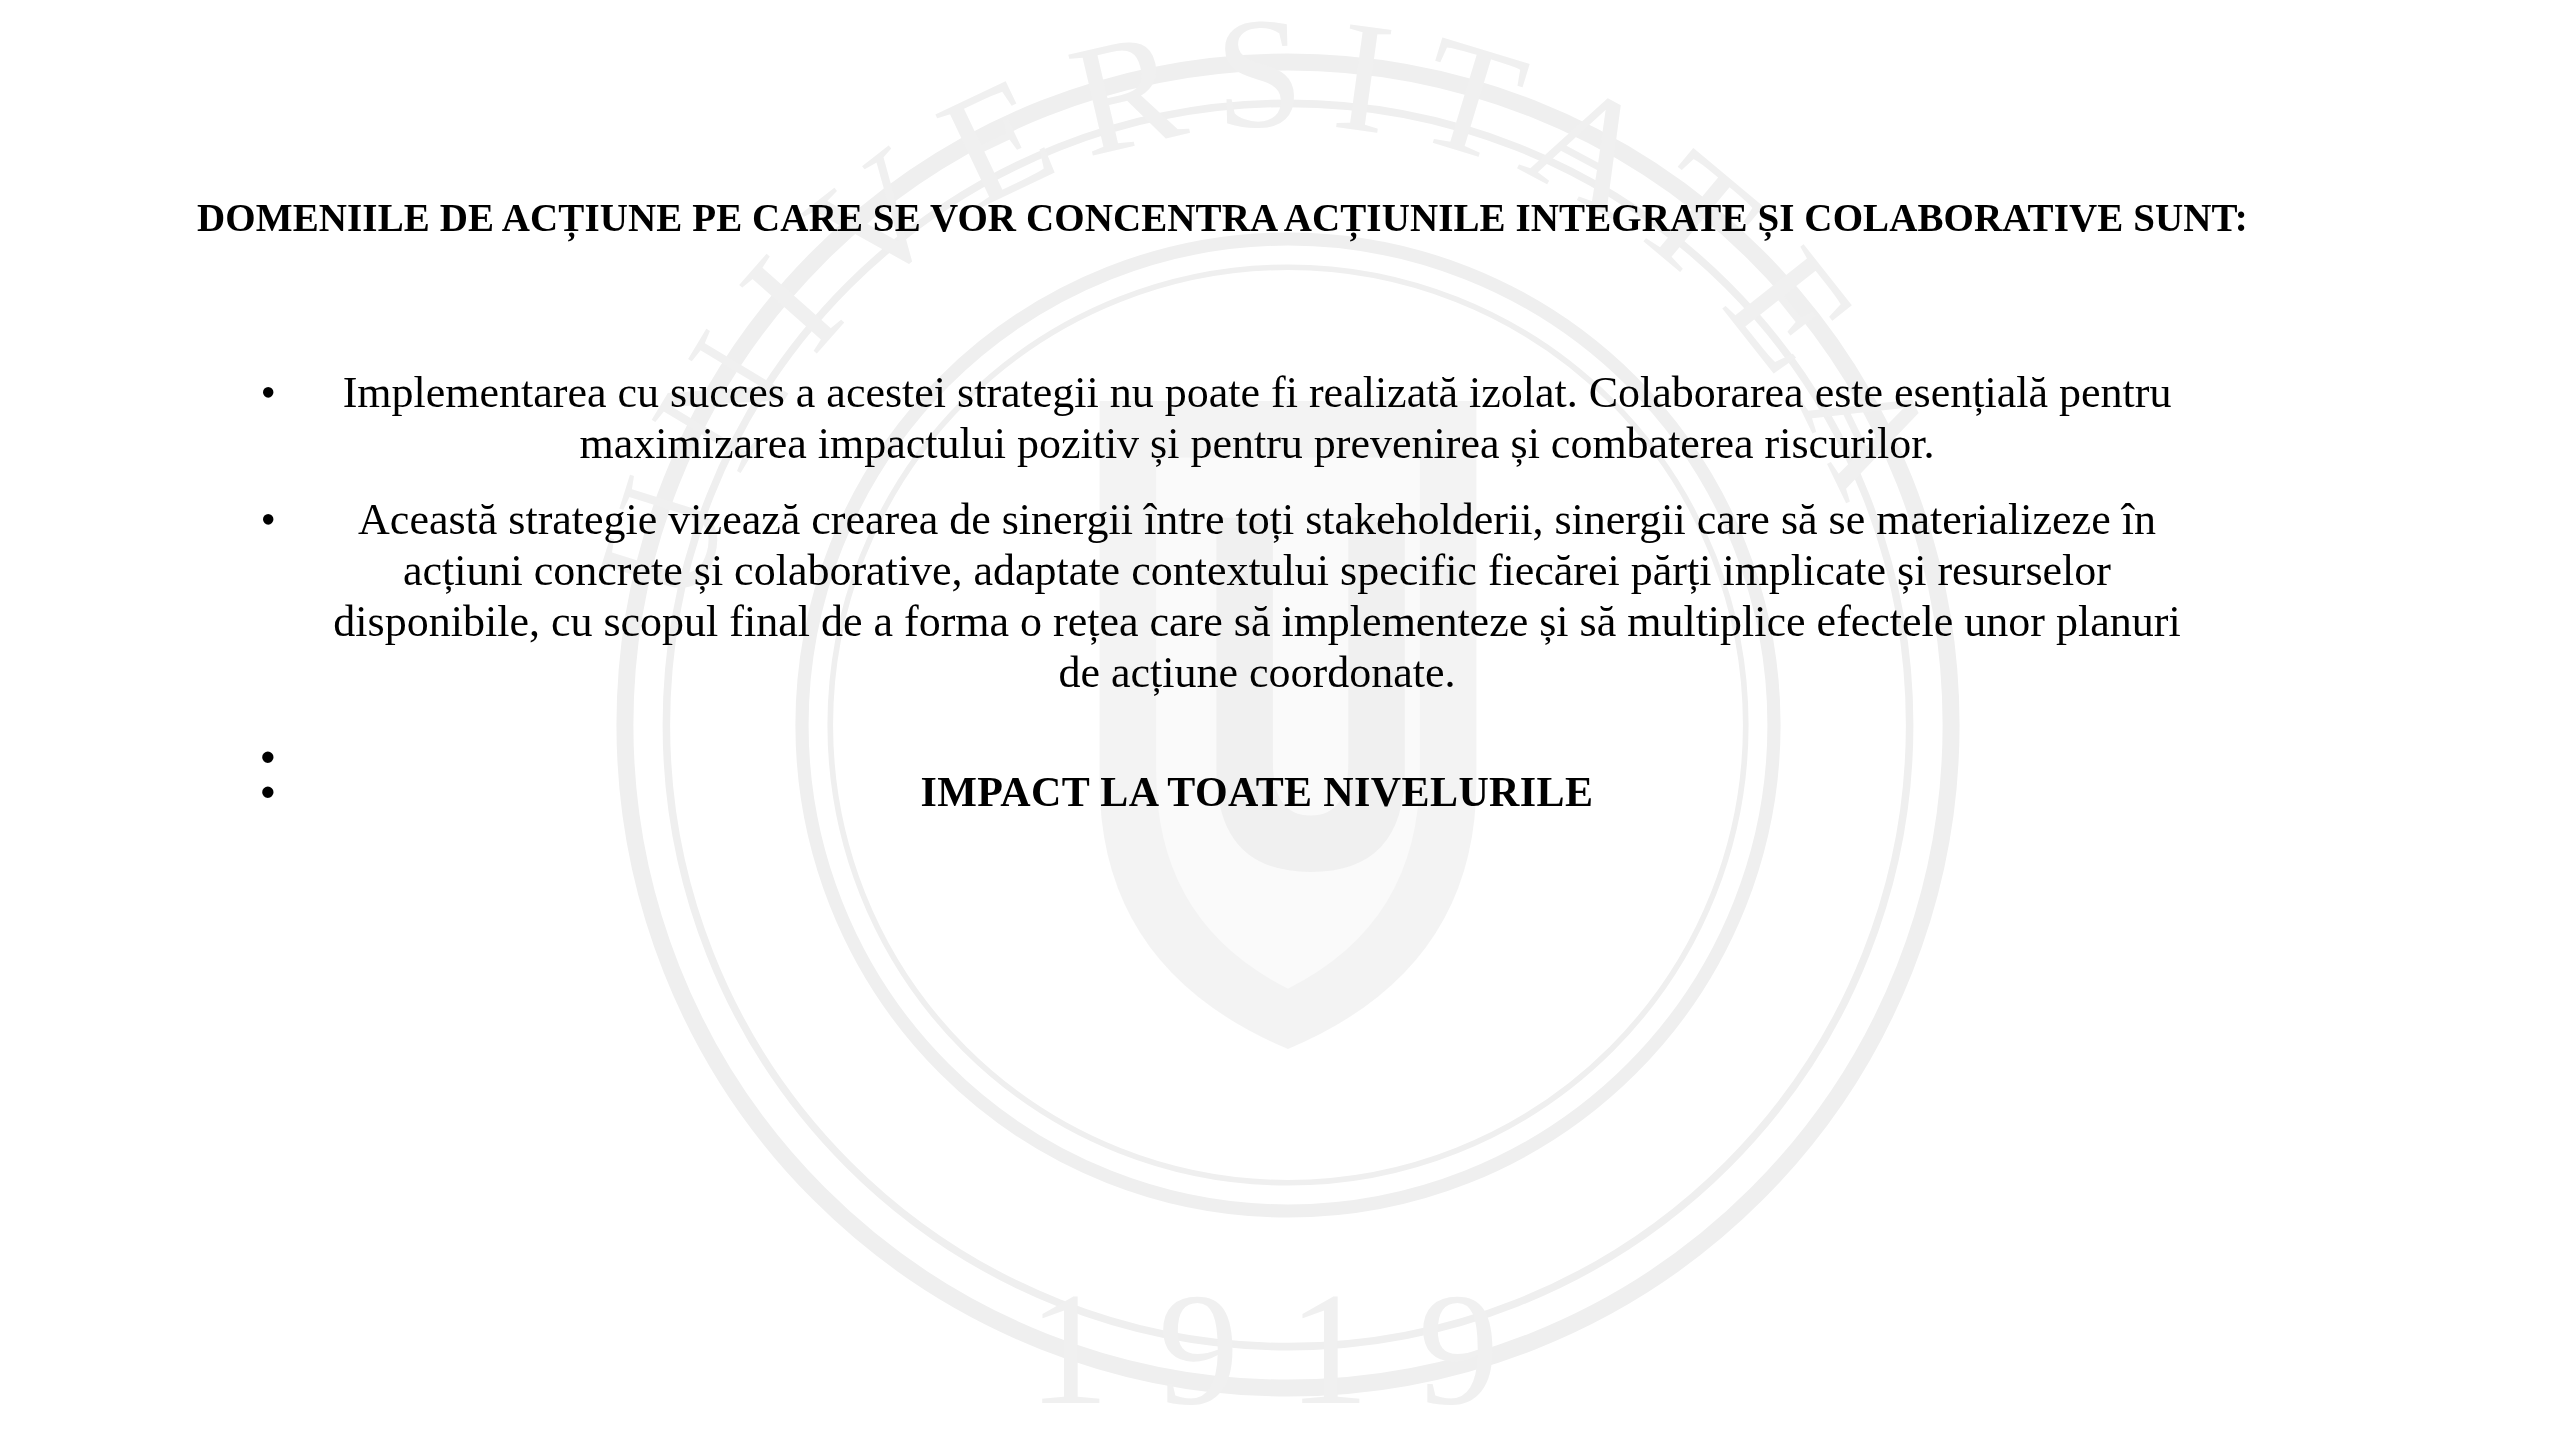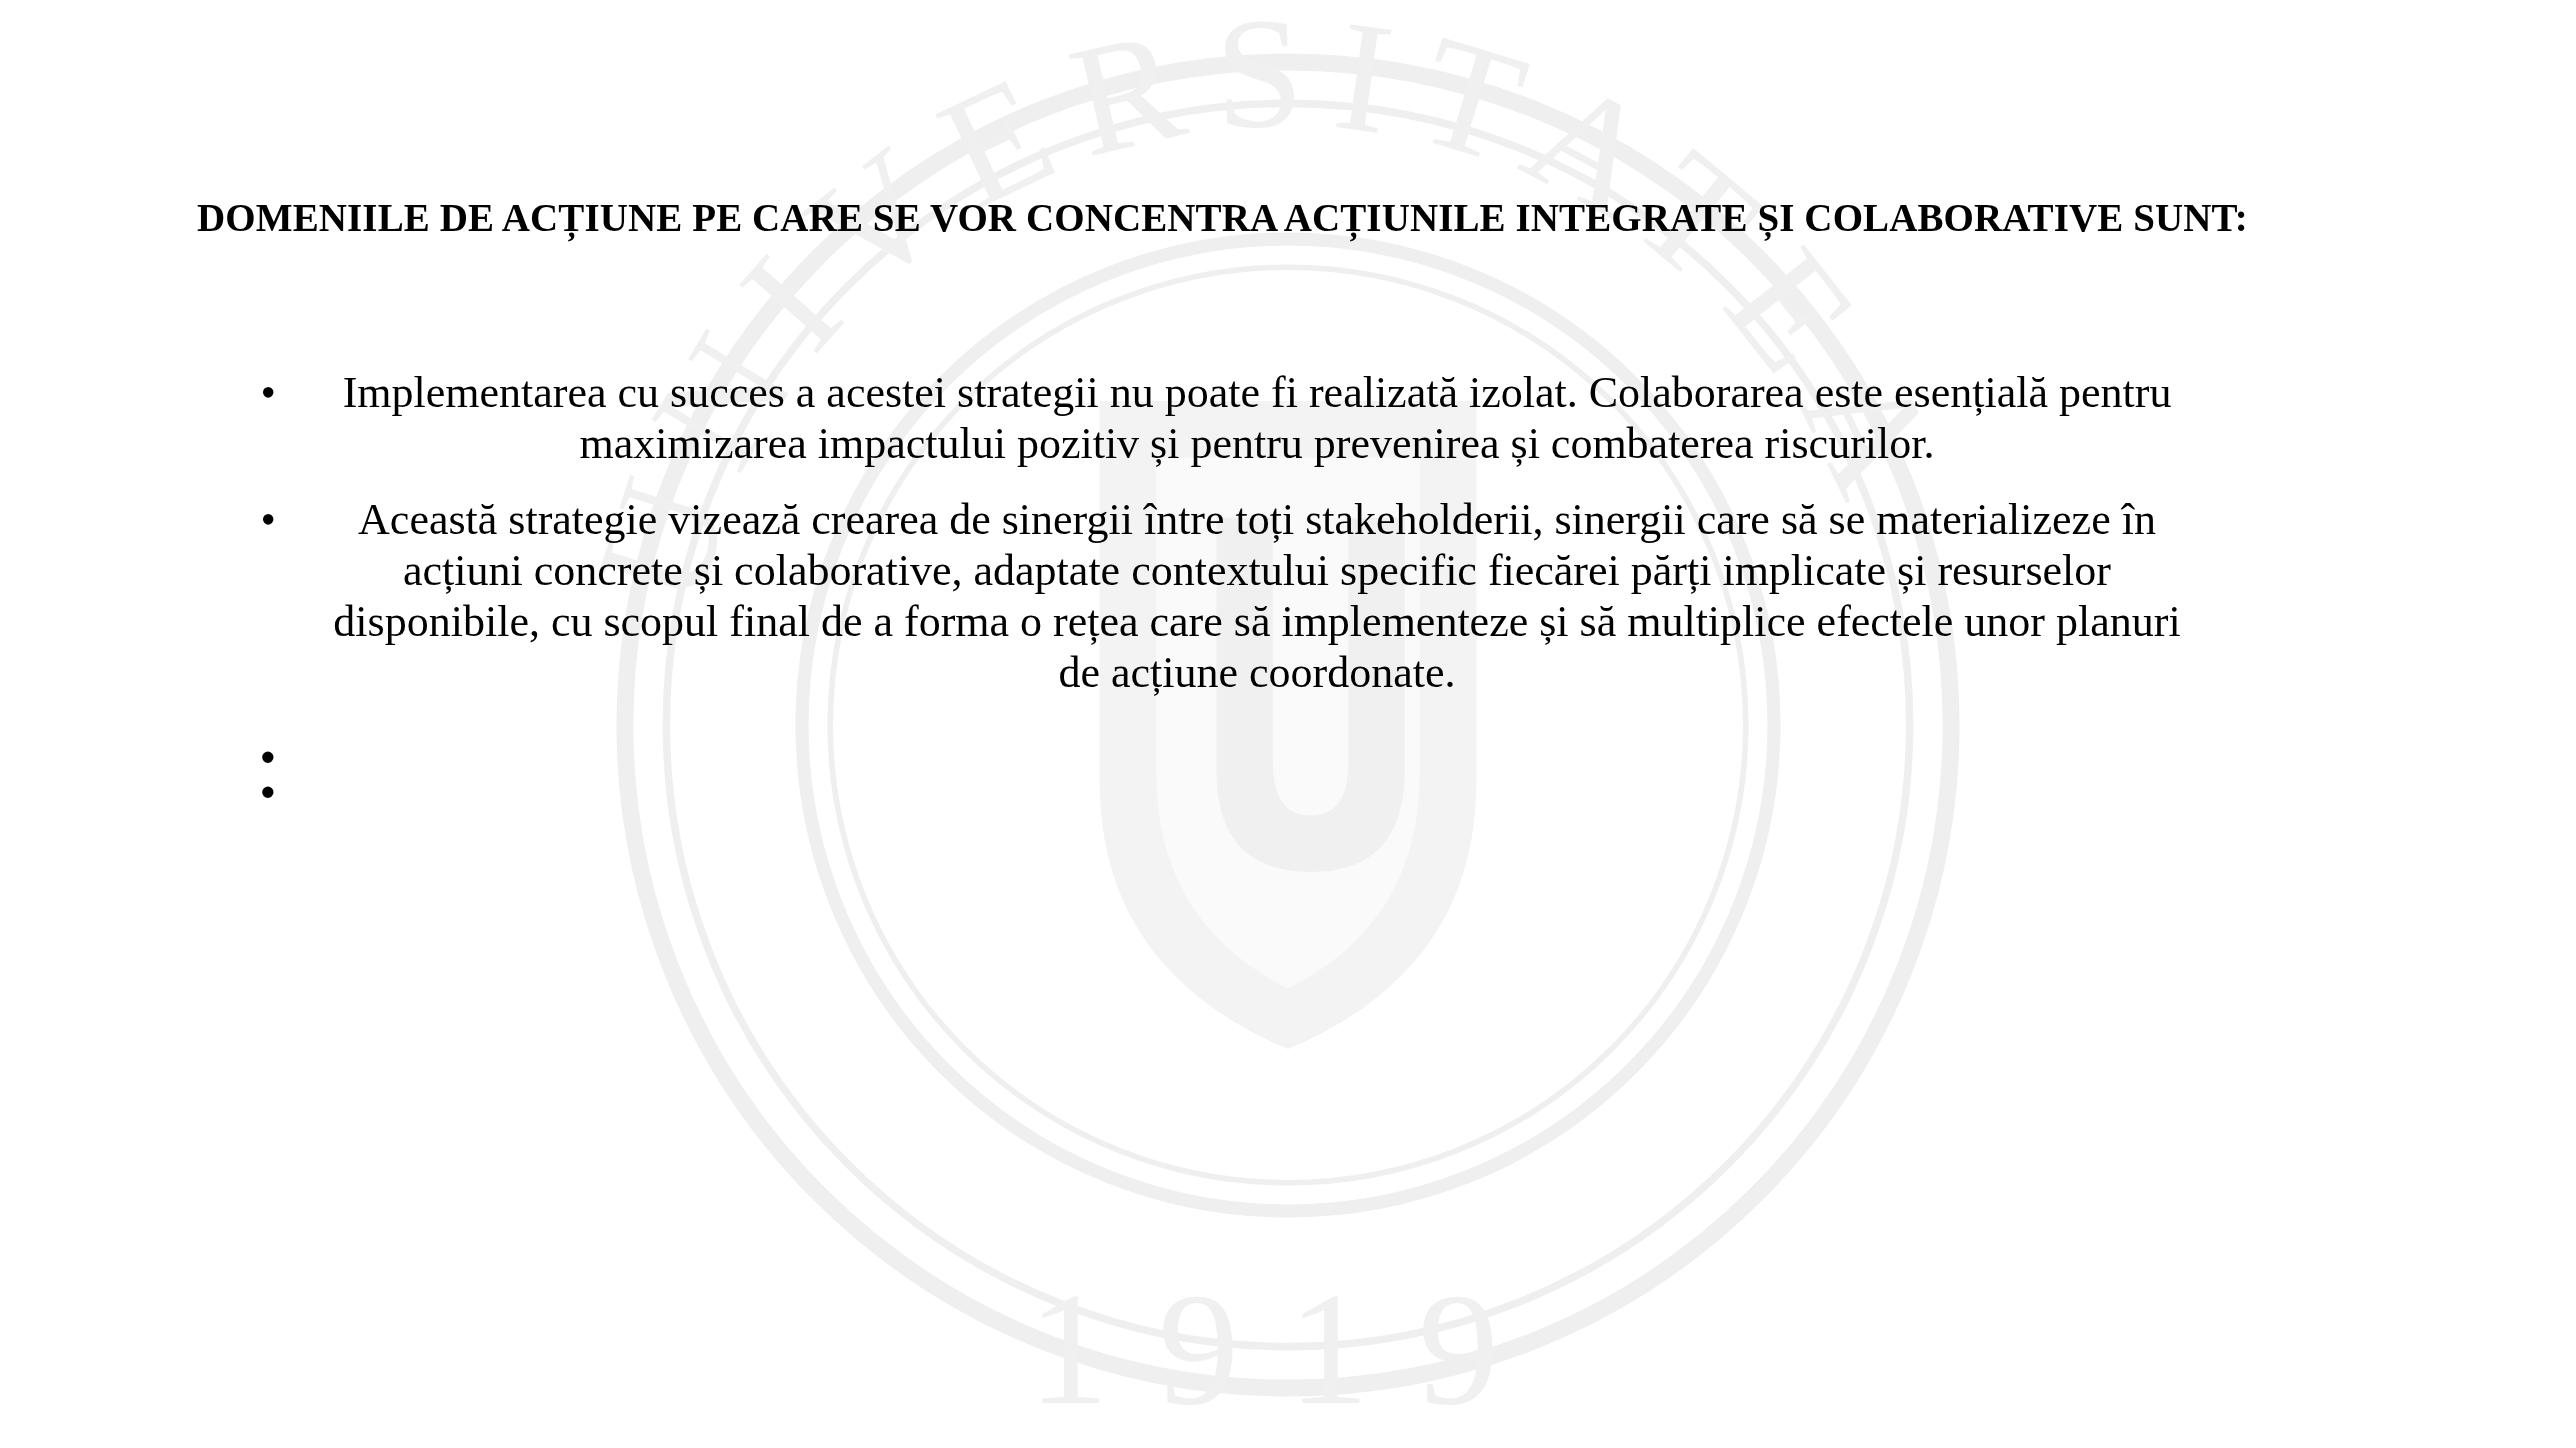--- a/index.html
+++ b/index.html
@@ -127,17 +127,18 @@
     </li>
     <li class="bullet-item">
       <span class="dot">•</span>
       <span>Această strategie vizează crearea de sinergii între toți stakeholderii, sinergii care să se materializeze în acțiuni concrete și colaborative, adaptate contextului specific fiecărei părți implicate și resurselor disponibile, cu scopul final de a forma o rețea care să implementeze și să multiplice efectele unor planuri de acțiune coordonate.</span>
     </li>
     <li class="bullet-item bold">
       <span class="dot">•</span>
     </li>
     <li class="bullet-item bold caps spaced-top">
       <span class="dot">•</span>
+      <span>IMPACT LA TOATE NIVELURILE</span>
     </li>
   </ul>
 
 </div>
 
 
 </body></html>

